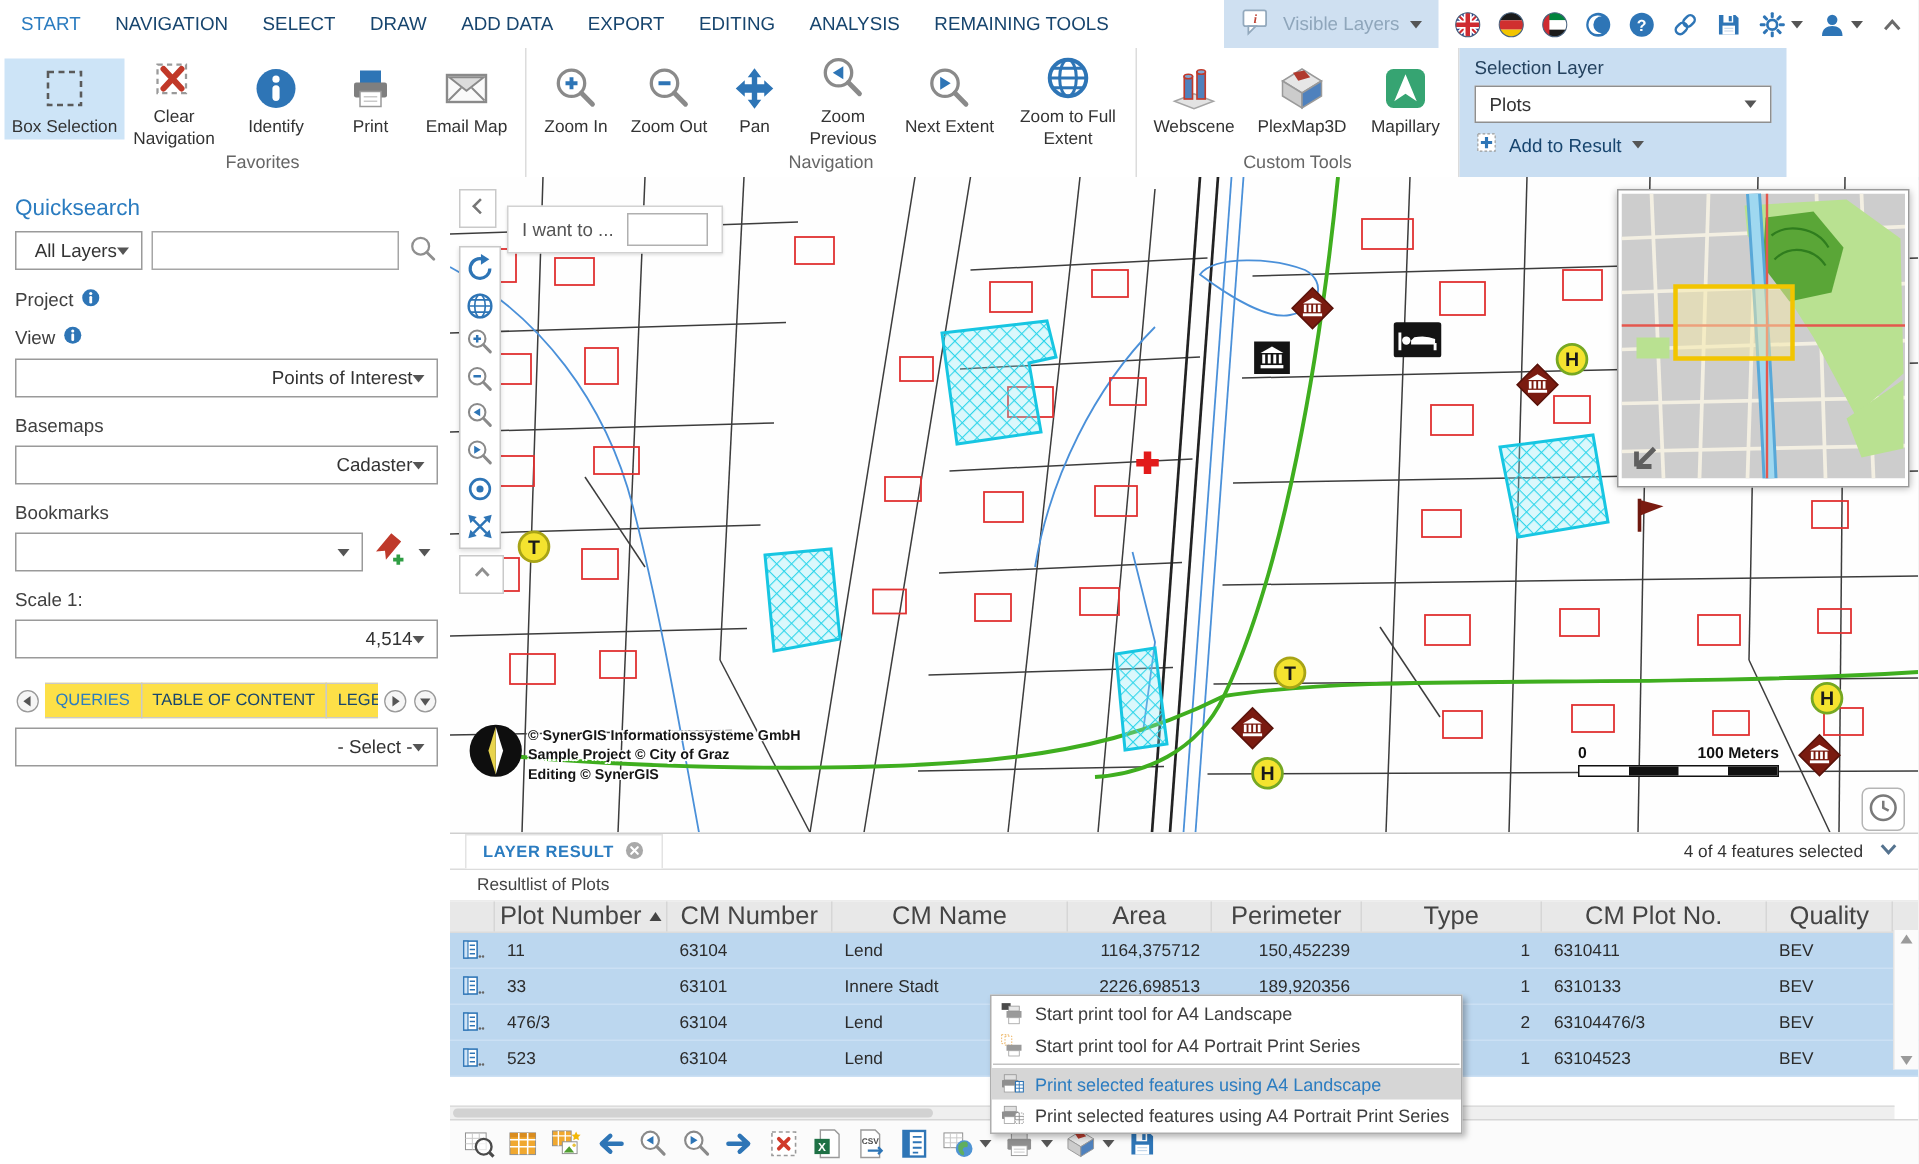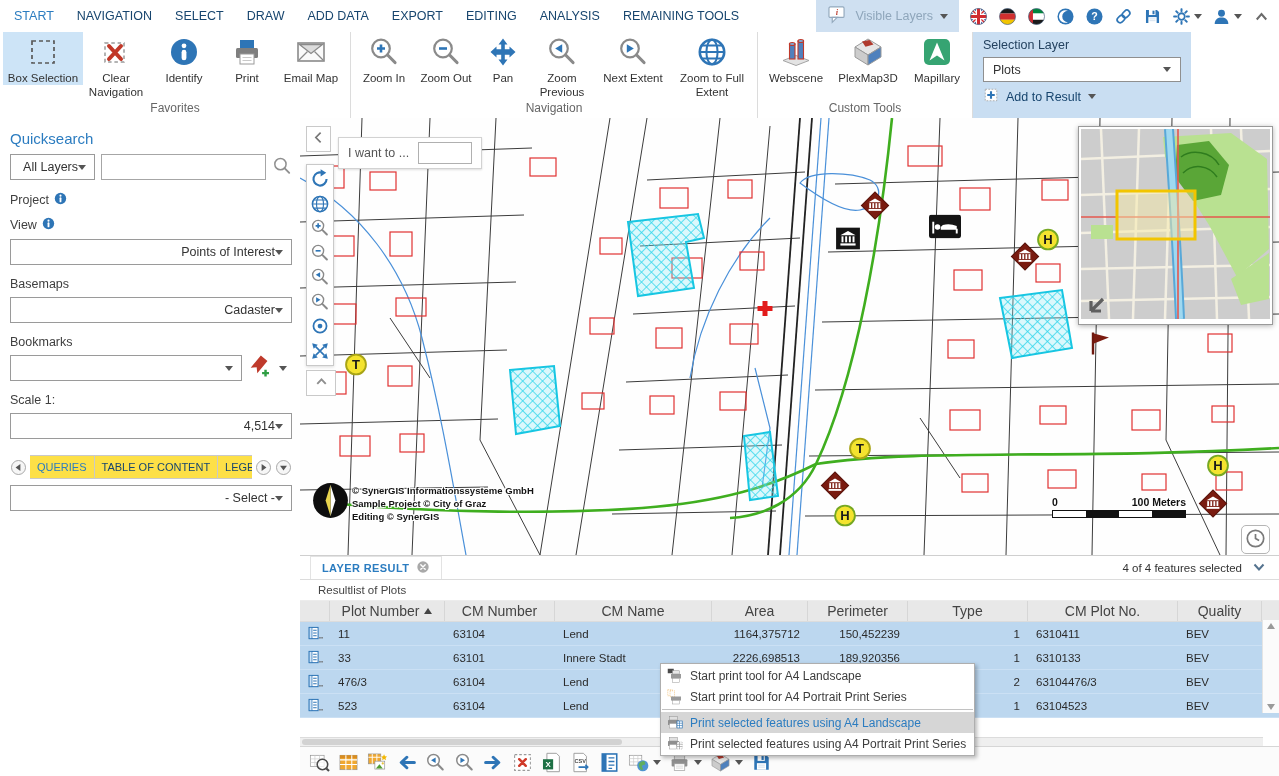--- a/index.html
+++ b/index.html
@@ -15,21 +15,21 @@
                   padding:0 11px;color:#8fa6bb;font-size:12.5px}
   .menu-icons{display:flex;align-items:center;gap:10px}
   .mi{display:inline-flex;align-items:center;gap:3px;cursor:pointer}
   .caret{display:inline-block;width:0;height:0;border-left:4px solid transparent;
          border-right:4px solid transparent;border-top:5px solid #555}
   
   .ribbon{position:absolute;left:0;top:32px;width:1279px;height:86px;background:#fff;
           border-bottom:2px solid #aac8e4;display:flex;align-items:stretch}
   #ribbon-groups{display:flex}
   .rgroup{display:flex;flex-direction:column;border-right:1px solid #dcdcdc;padding:0 3px}
-  .rbtns{flex:1;display:flex;align-items:flex-start}
+  .rbtns{flex:1;display:flex;align-items:center}
   .rbtn{padding-top:4px;display:flex;flex-direction:column;align-items:center;gap:3px;
         font-size:11.5px;color:#333;text-align:center;line-height:1.22;cursor:pointer}
   .rbtn.active{background:#cde4f7}
   .rgl{font-size:12px;color:#666;text-align:center;padding:1px 0 3px}
   .sel-panel{background:#c9def2;width:198px;padding:6px 10px 0;display:flex;flex-direction:column;gap:5px}
   .sp-title{font-size:12.5px;color:#24425f}
   .sel-select{background:#fff;border:1px solid #8f8f8f;height:23px;display:flex;align-items:center;
               justify-content:space-between;padding:0 9px;font-size:12.5px;color:#333;cursor:pointer}
   .add-result{display:flex;align-items:center;gap:7px;font-size:12.5px;color:#17456e;cursor:pointer}
   
@@ -84,21 +84,21 @@
   
   .result-panel{position:absolute;left:300px;top:555px;width:979px;height:221px;background:#fff;
                 border-top:1px solid #cfcfcf;box-sizing:border-box}
   .rp-header{height:23px;display:flex;align-items:stretch;border-bottom:1px solid #dcdcdc;padding-left:10px}
   .rp-tab{display:flex;align-items:center;gap:7px;color:#2b7cc0;font-size:11px;font-weight:bold;
           letter-spacing:.4px;background:#fff;border:1px solid #e3e3e3;border-bottom:none;padding:0 11px;cursor:pointer}
   .rp-right{margin-left:auto;display:flex;align-items:center;gap:9px;padding-right:12px;font-size:11.5px;color:#333}
   .rp-title{height:20px;display:flex;align-items:center;padding-left:18px;font-size:11.5px;color:#444;
             border-bottom:1px solid #ececec}
   .thead{display:flex;height:21px;background:#e8e8e8;border-bottom:1px solid #dcdcdc;box-sizing:border-box}
-  .th{font-size:14px;color:#444;display:flex;align-items:center;justify-content:center;gap:5px;
+  .th{font-size:17px;color:#444;display:flex;align-items:center;justify-content:center;gap:5px;
       border-right:1px solid #d6d6d6;box-sizing:border-box;white-space:nowrap;overflow:hidden;cursor:pointer}
   .sortasc{width:0;height:0;border-left:4px solid transparent;border-right:4px solid transparent;
            border-bottom:6px solid #444}
   .trow{display:flex;height:23px;background:#bcd7ef;border-bottom:1px solid #cbe0f4;cursor:pointer}
   .td{font-size:11.5px;color:#2b2b2b;display:flex;align-items:center;padding:0 8px;box-sizing:border-box;
       white-space:nowrap;overflow:hidden}
   .td.r{justify-content:flex-end}
   .td.c{justify-content:center;padding:0}
   .rp-scroll{position:absolute;right:0;top:64px;width:16px;height:93px;background:#fbfbfb;border-left:1px solid #e4e4e4}
   .sc-up{position:absolute;top:3px;left:4px;width:0;height:0;border-left:4px solid transparent;

